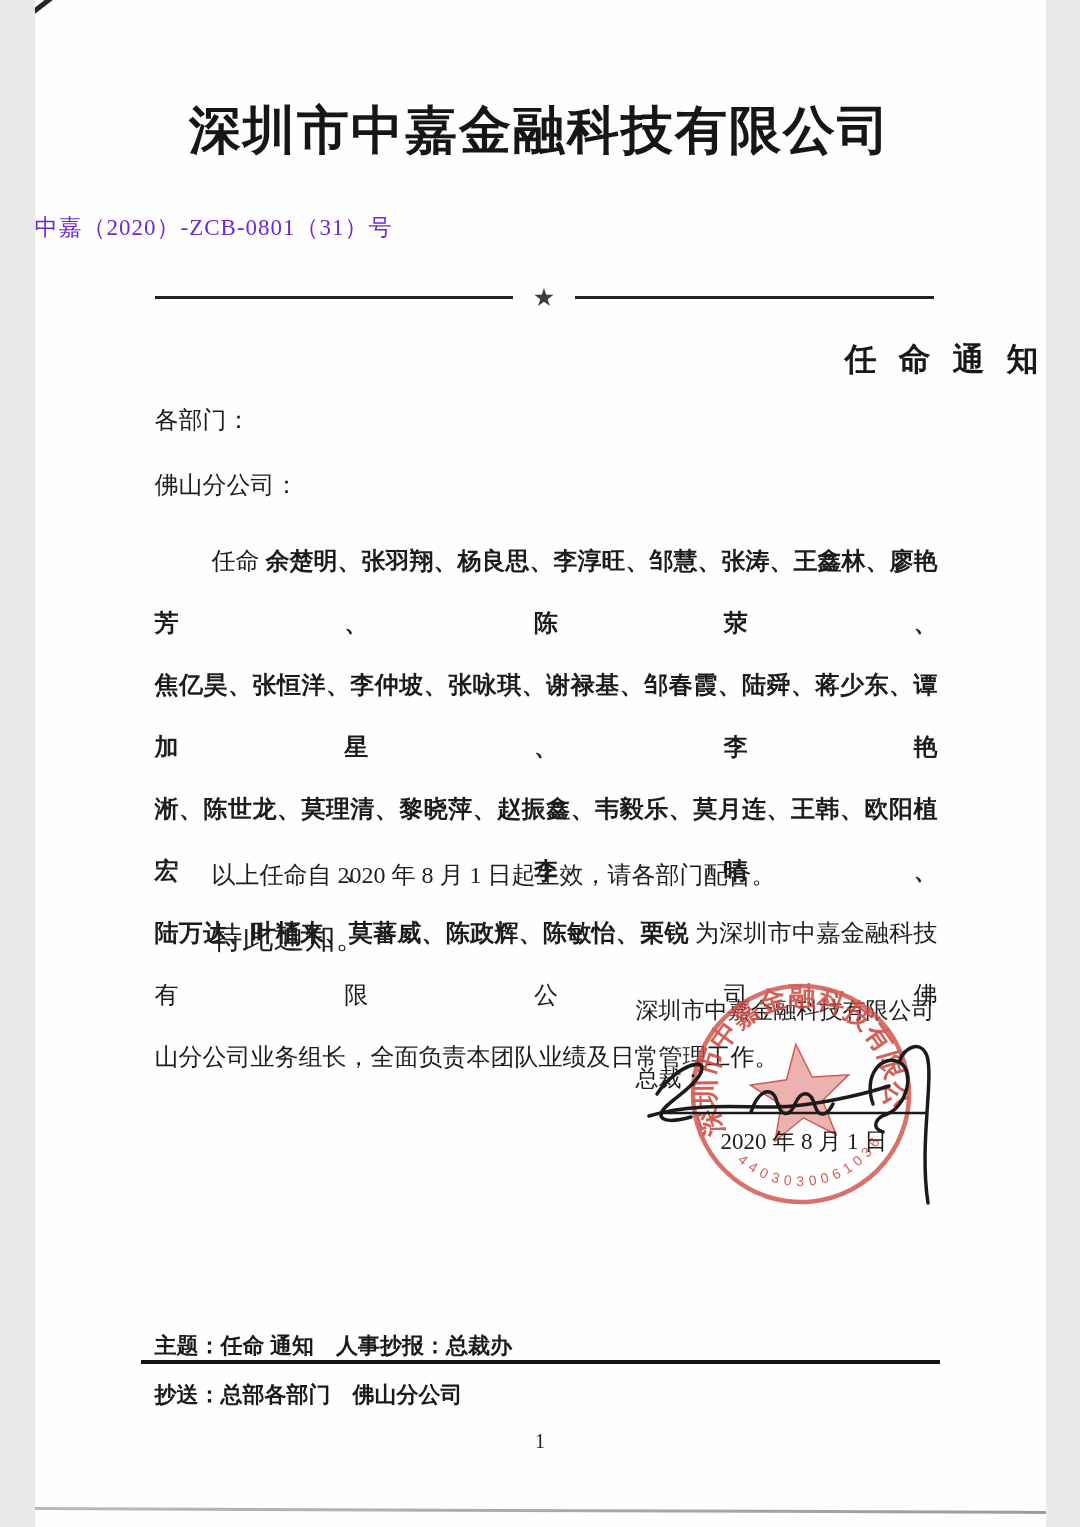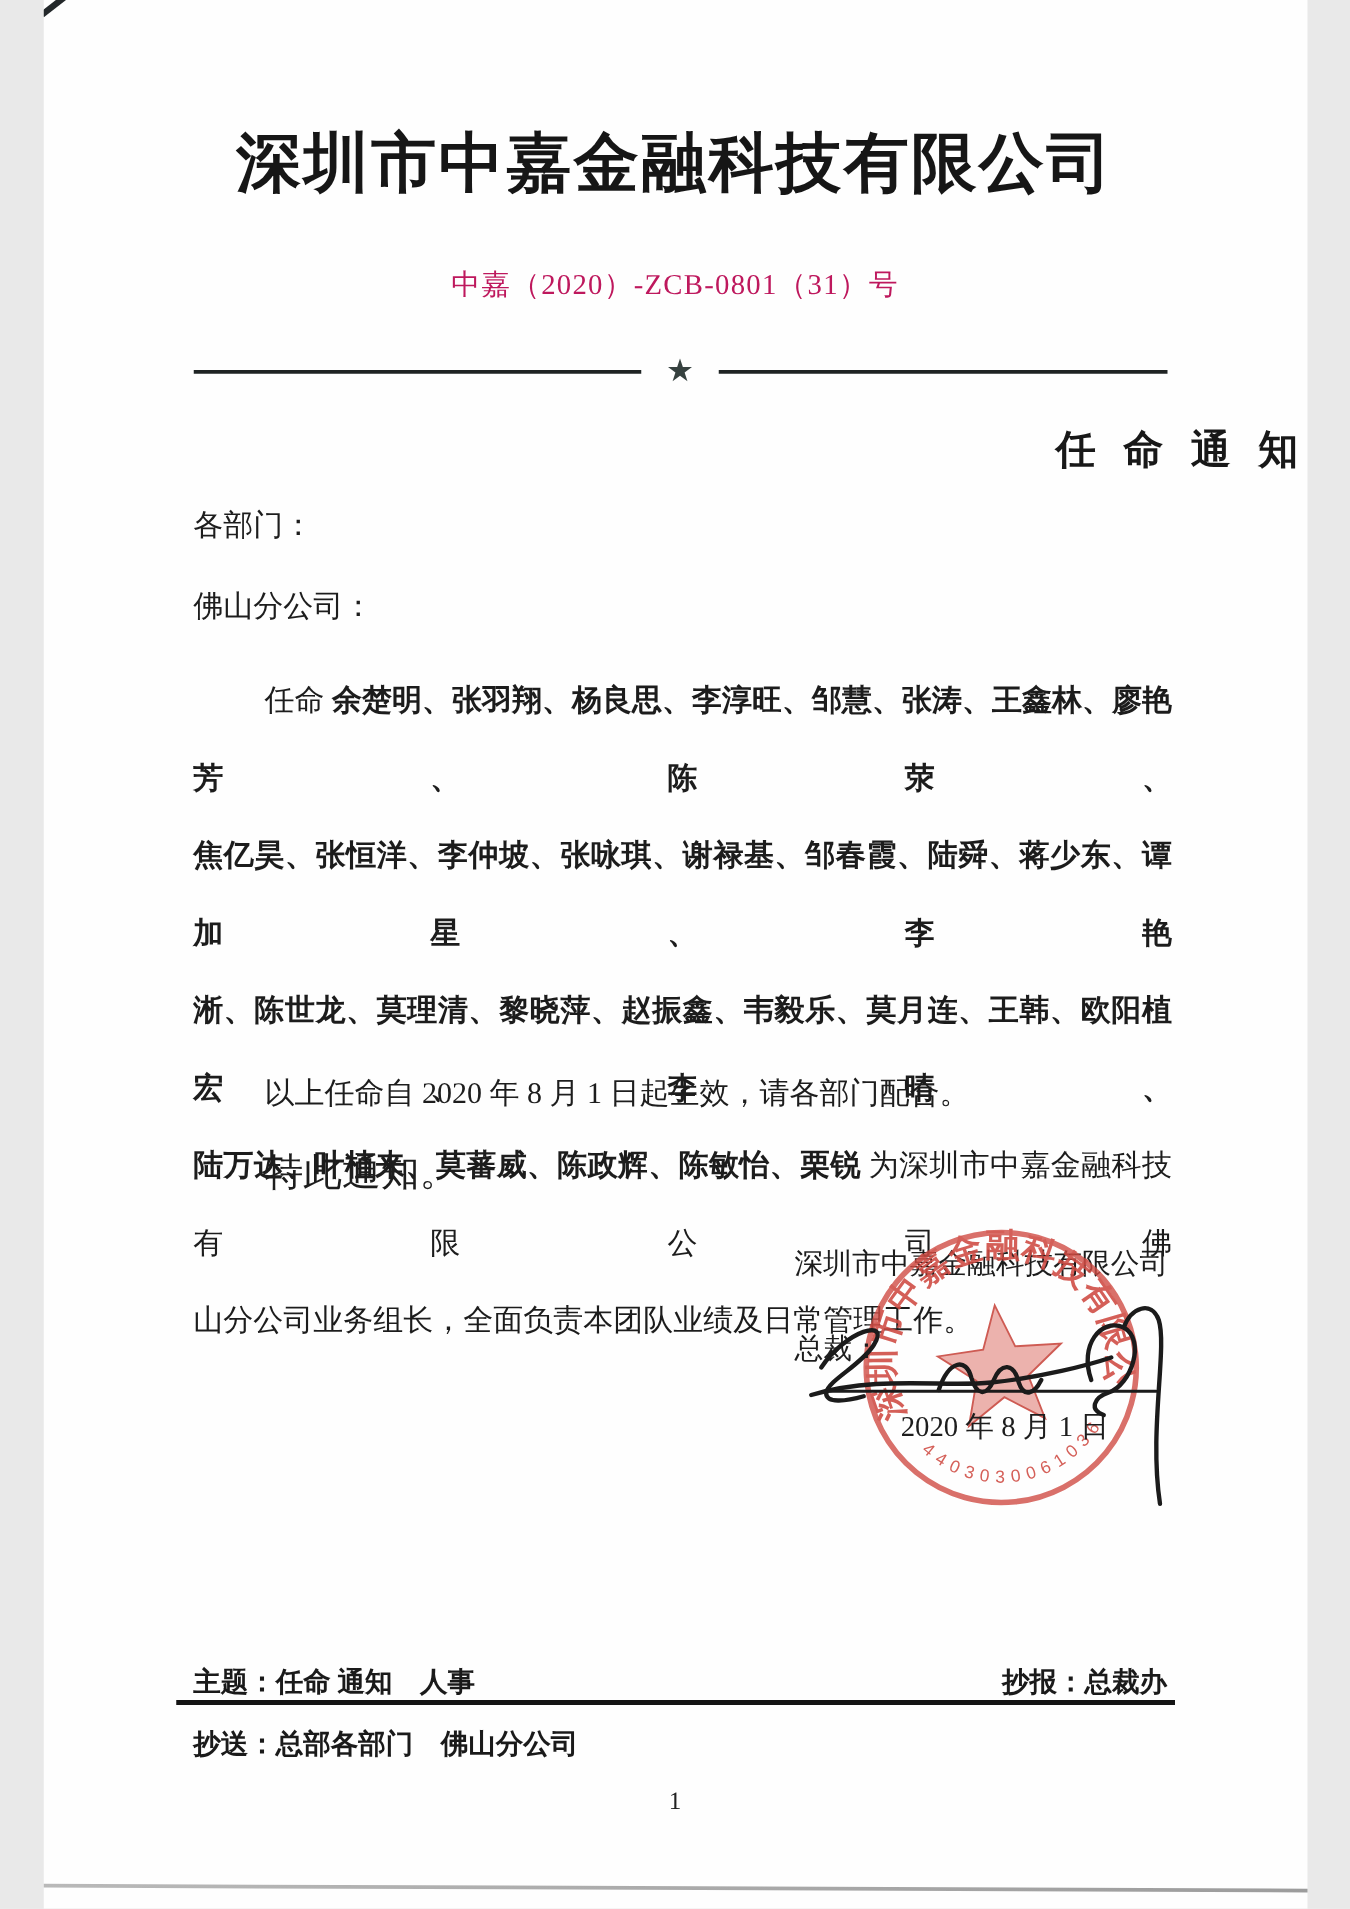--- a/index.html
+++ b/index.html
@@ -24,21 +24,21 @@
   }
   
   .company-title{
     position:absolute;top:96px;left:0;width:100%;
     text-align:center;
     font-family:"Liberation Sans","DejaVu Sans",sans-serif;
     font-weight:900;font-size:52px;letter-spacing:2px;color:#161616;
   }
   .doc-number{
     position:absolute;top:212px;left:0;width:100%;
-    text-align:center;font-size:23px;color:#be185d;letter-spacing:1px;
+    text-align:left;font-size:23px;color:#6d28d9;letter-spacing:1px;
   }
   .separator{
     position:absolute;top:286px;left:120px;right:112px;
     display:flex;align-items:center;gap:20px;height:22px;
   }
   .sep-line{flex:1;height:3px;background:#1f2424;}
   .sep-star{font-size:25px;line-height:1;color:#36413f;}
   .notice-title{
     position:absolute;top:338px;left:0;width:100%;
     text-align:right;font-size:32px;font-weight:bold;
@@ -59,21 +59,21 @@
   
   .sig-company{position:absolute;left:601px;top:995px;font-size:23px;z-index:1;}
   .sig-role{position:absolute;left:601px;top:1063px;font-size:23px;z-index:3;}
   .sig-date{position:absolute;left:686px;top:1126px;font-size:23px;z-index:3;}
   .seal-svg{position:absolute;left:646px;top:974px;z-index:2;opacity:.88;
     transform:rotate(-6deg);}
   .signature-svg{position:absolute;left:598px;top:1020px;z-index:4;}
   
   .f-subject-row{
     position:absolute;left:120px;right:112px;top:1331px;
-    display:flex;justify-content:space-between;
+    display:flex;
     font-size:22px;font-weight:bold;color:#1a1a1a;
   }
   .f-line{position:absolute;left:106px;right:106px;top:1360px;height:3.5px;background:#141414;}
   .f-copy-row{position:absolute;left:120px;top:1380px;font-size:22px;font-weight:bold;color:#1a1a1a;}
   .page-num{position:absolute;top:1430px;left:0;width:100%;text-align:center;font-size:20px;color:#222;}
 </style>
 </head>
 <body>
 
 <div class="page">

